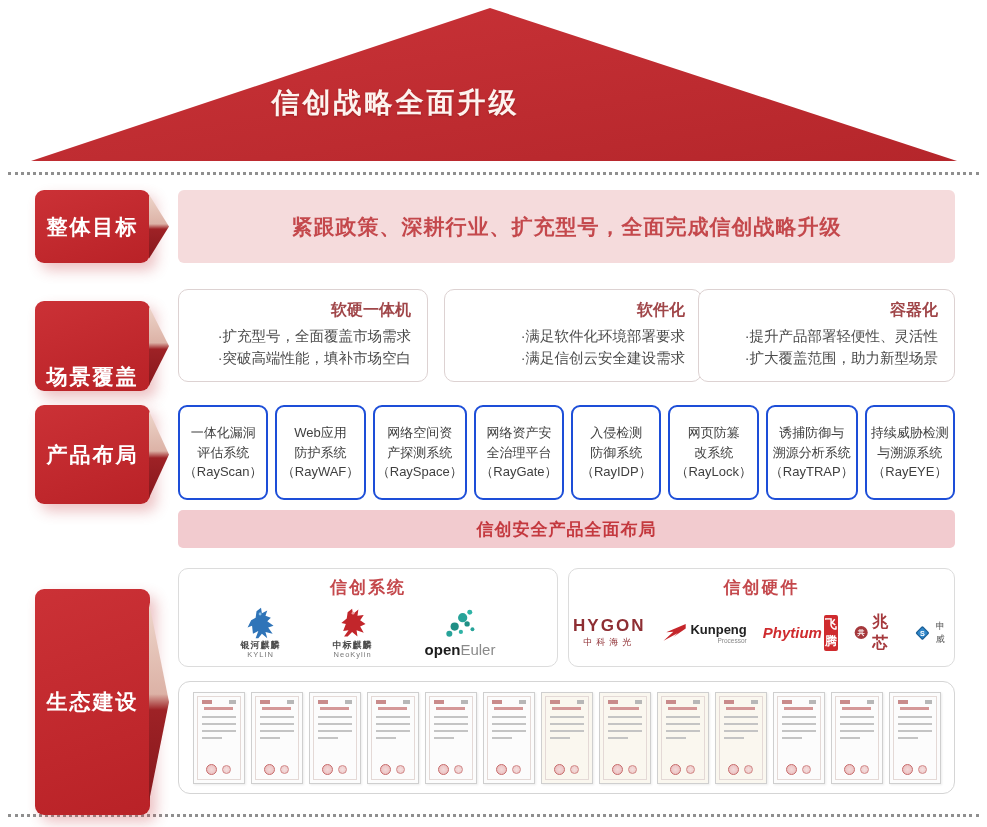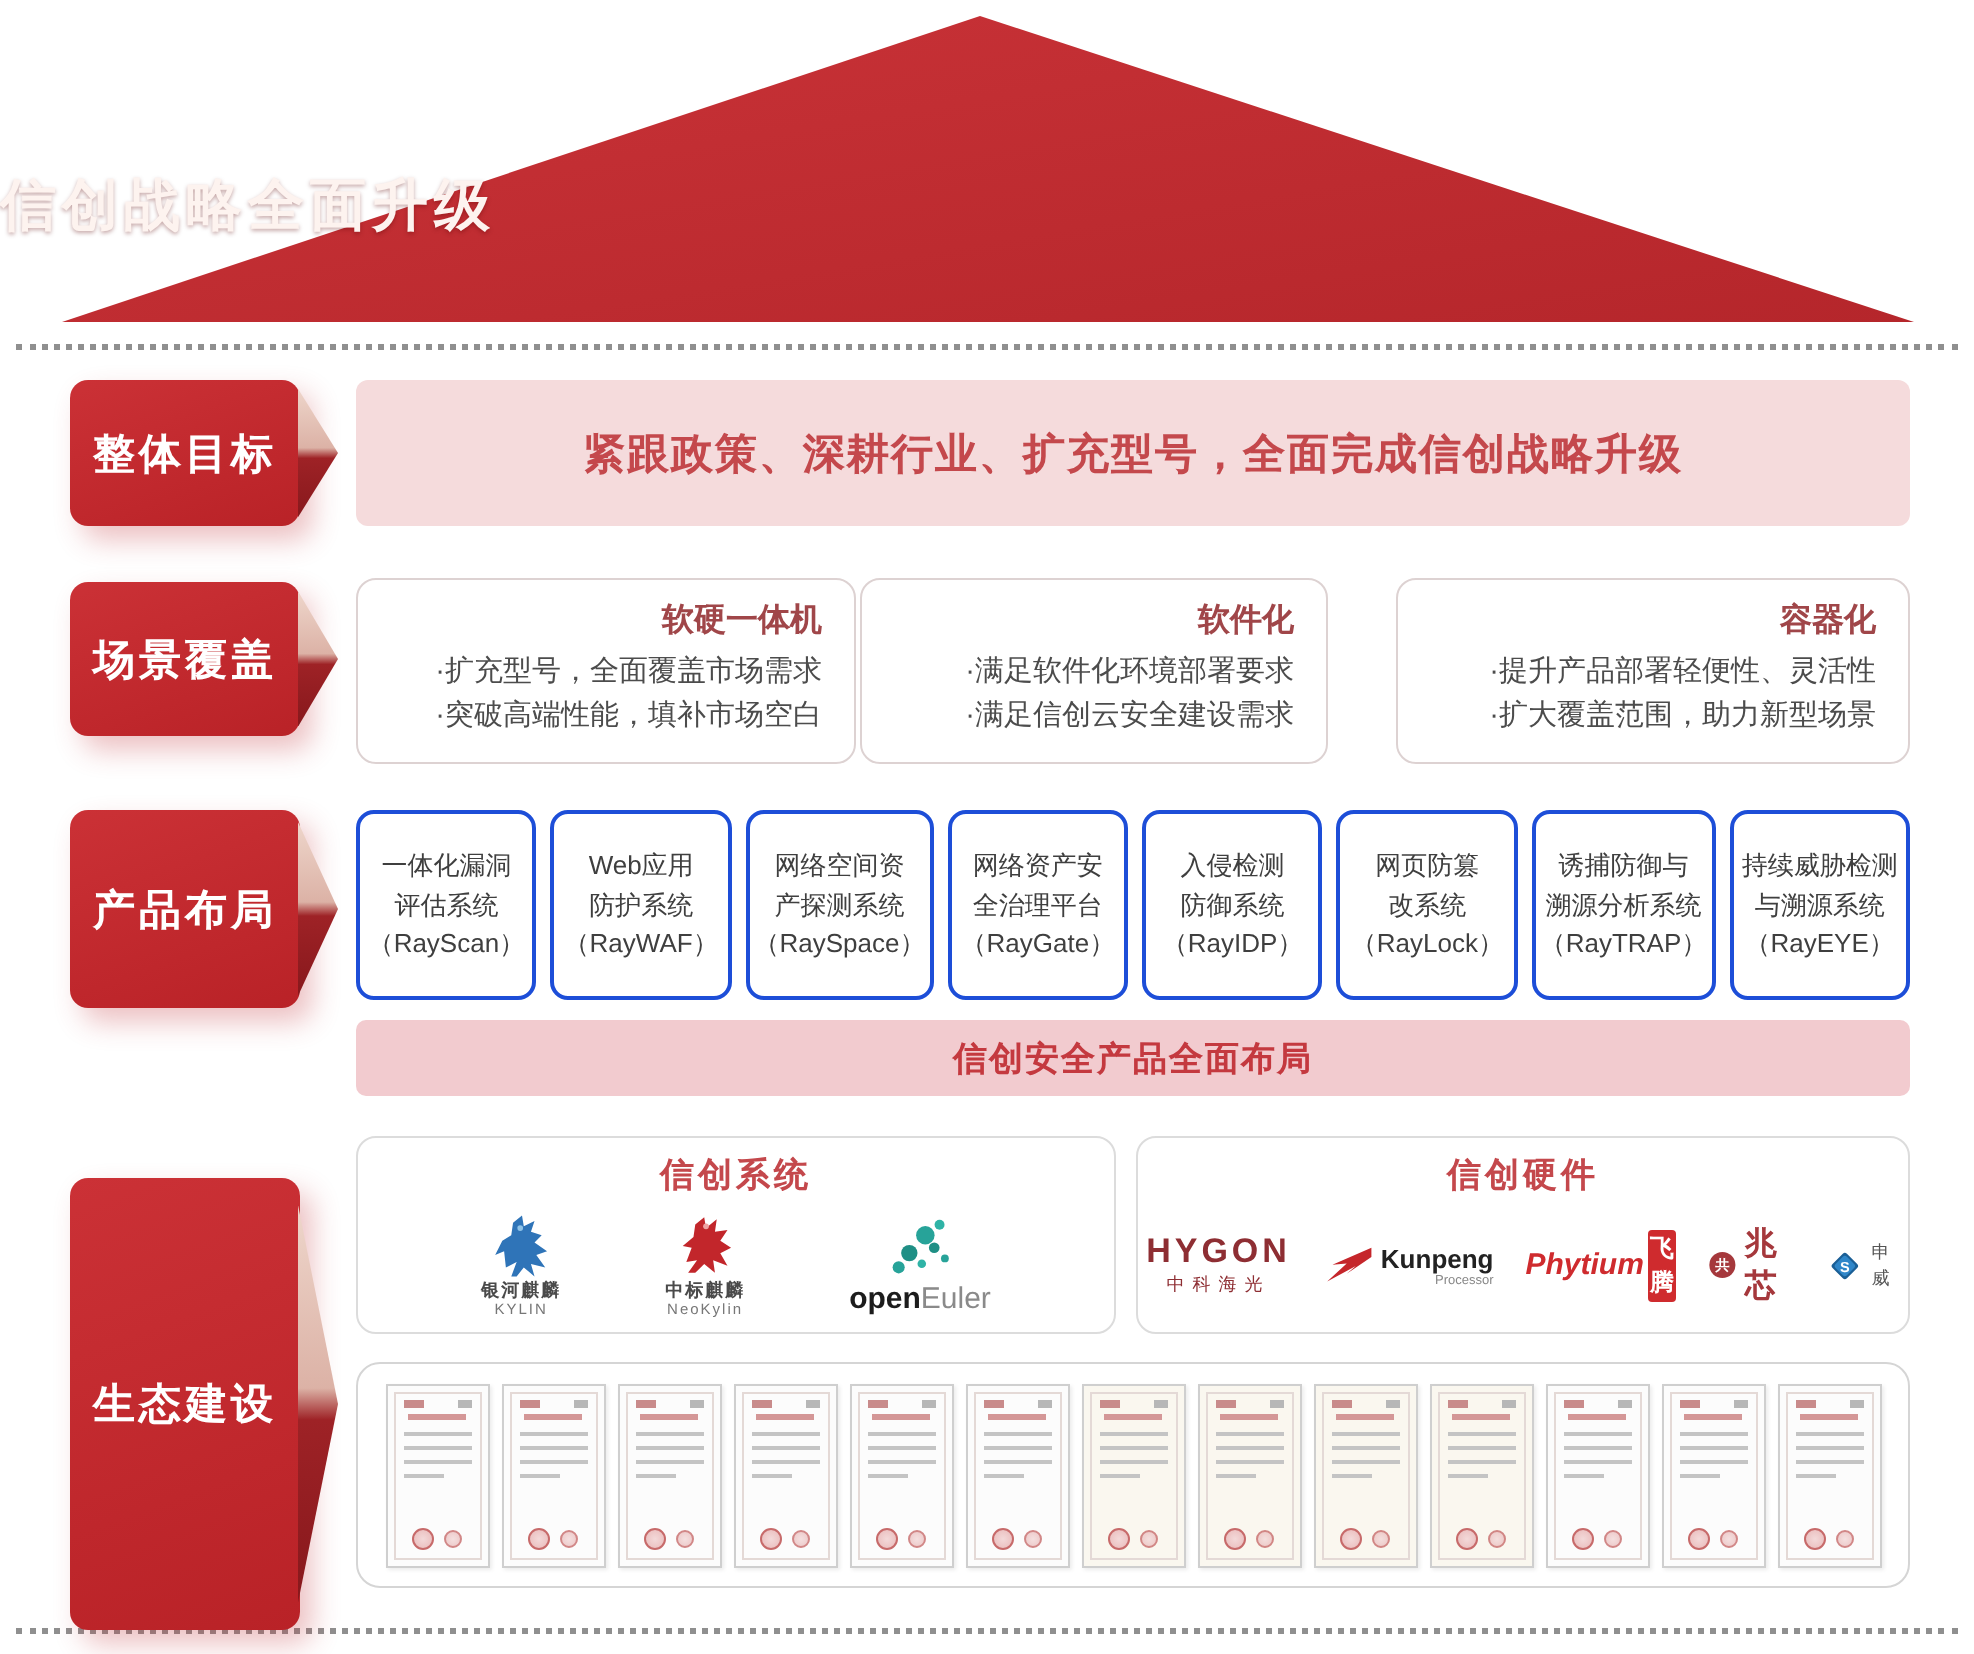--- a/index.html
+++ b/index.html
@@ -13,21 +13,21 @@
     height: 827px;
     background: #ffffff;
     overflow: hidden;
   }
 
   
   .roof { position: absolute; left: 0; top: 0; width: 987px; height: 166px; }
   .roof svg { display: block; }
   .roof-title {
     position: absolute; left: 0; top: 84px; width: 791px;
-    text-align: left; color: #fdf3ef; font-size: 28px; font-weight: bold;
+    text-align: center; color: #fdf3ef; font-size: 28px; font-weight: bold;
     letter-spacing: 3px; text-shadow: 0 1px 2px rgba(90,0,0,.35);
   }
 
   .dotted-line {
     position: absolute; left: 8px; right: 8px; height: 0;
     border-top: 3px dotted #8f8f8f;
   }
   .dotted-top { top: 172px; }
   .dotted-bottom { top: 814px; }
 
@@ -172,30 +172,30 @@
 
   <div class="dotted-line dotted-top"></div>
 
   <div class="row-label" style="top:190px;height:73px;">
     <span>整体目标</span>
   </div>
   <div class="goal-box">
     <span>紧跟政策、深耕行业、扩充型号，全面完成信创战略升级</span>
   </div>
 
-  <div class="row-label" style="top:291px;height:77px;">
+  <div class="row-label" style="top:301px;height:90px;align-items:flex-end;">
     <span>场景覆盖</span>
   </div>
 
   <div class="scenario-card" style="left:178px;width:250px;">
     <div class="card-title">软硬一体机</div>
     <div class="card-bullet">·扩充型号，全面覆盖市场需求</div>
     <div class="card-bullet">·突破高端性能，填补市场空白</div>
   </div>
-  <div class="scenario-card" style="left:430px;width:234px;">
+  <div class="scenario-card" style="left:444px;width:258px;">
     <div class="card-title">软件化</div>
     <div class="card-bullet">·满足软件化环境部署要求</div>
     <div class="card-bullet">·满足信创云安全建设需求</div>
   </div>
   <div class="scenario-card" style="left:698px;width:257px;">
     <div class="card-title">容器化</div>
     <div class="card-bullet">·提升产品部署轻便性、灵活性</div>
     <div class="card-bullet">·扩大覆盖范围，助力新型场景</div>
   </div>
 

